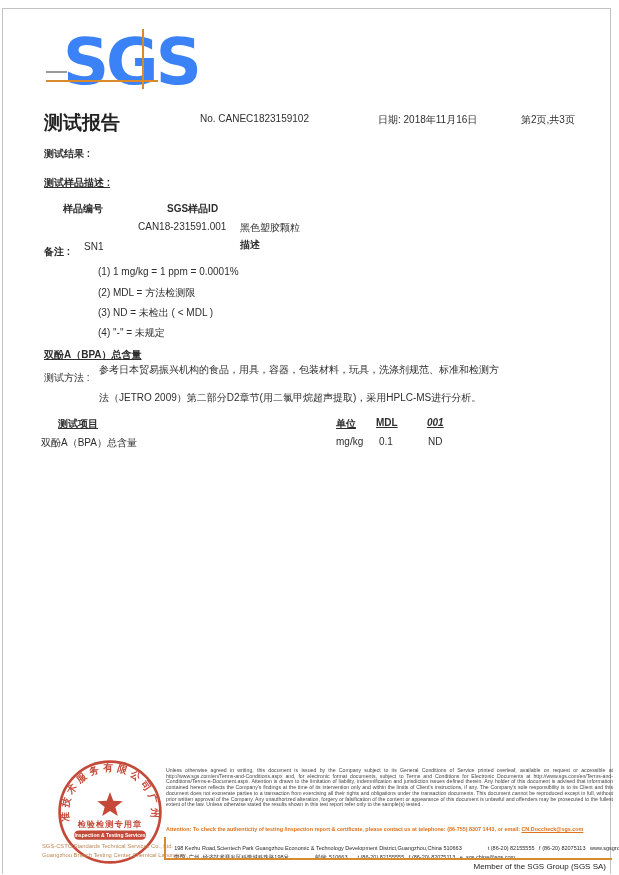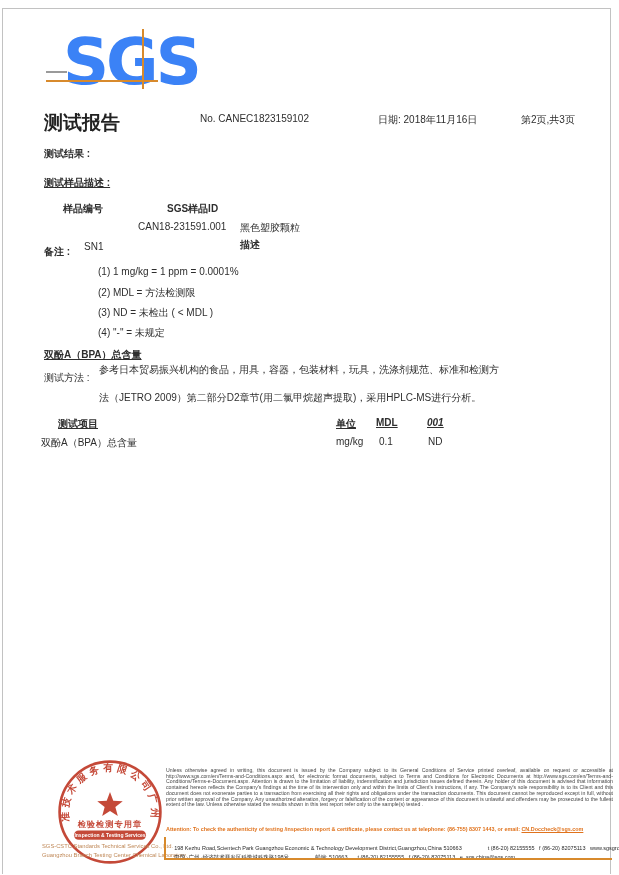--- a/index.html
+++ b/index.html
@@ -155,13 +155,14 @@
 
   <div class="abs addr-line addr-en">
     <span>198 Kezhu Road,Scientech Park Guangzhou Economic &amp; Technology Development District,Guangzhou,China 510663</span><span class="addr-gap1"></span><span>t (86-20) 82155555   f (86-20) 82075113   www.sgsgroup.com.cn</span>
   </div>
   <div class="abs addr-line addr-cn">
     <span>中国 ·广州 ·经济技术开发区科学城科珠路198号</span><span class="addr-gap1"></span><span>邮编: 510663</span><span style="display:inline-block;width:10px;"></span><span>t (86-20) 82155555   f (86-20) 82075113   e  sgs.china@sgs.com</span>
   </div>
 
   <div class="abs footer-tick-v"></div>
   <div class="abs footer-rule"></div>
+  <div class="abs member-line">Member of the SGS Group (SGS SA)</div>
 </div>
 
 </body></html>

